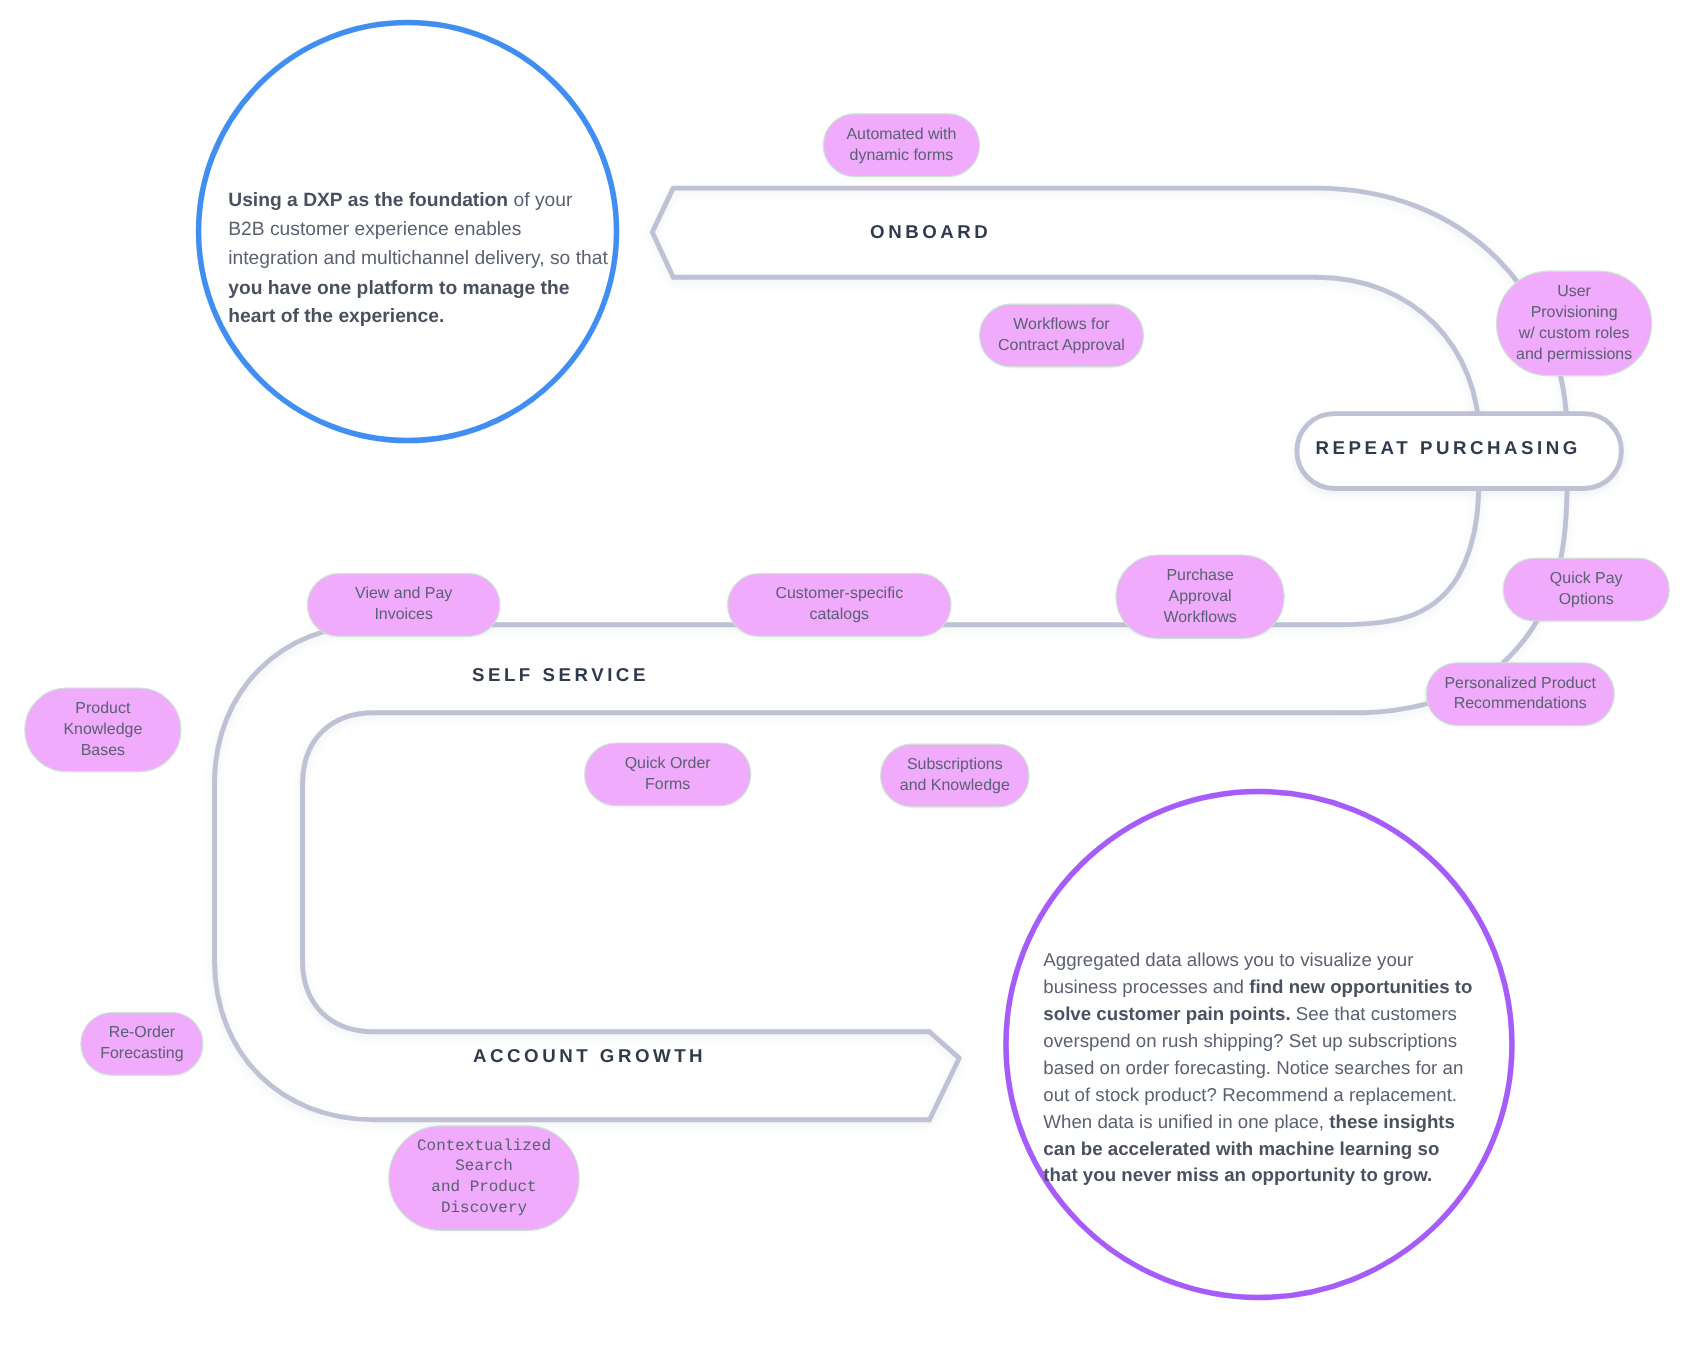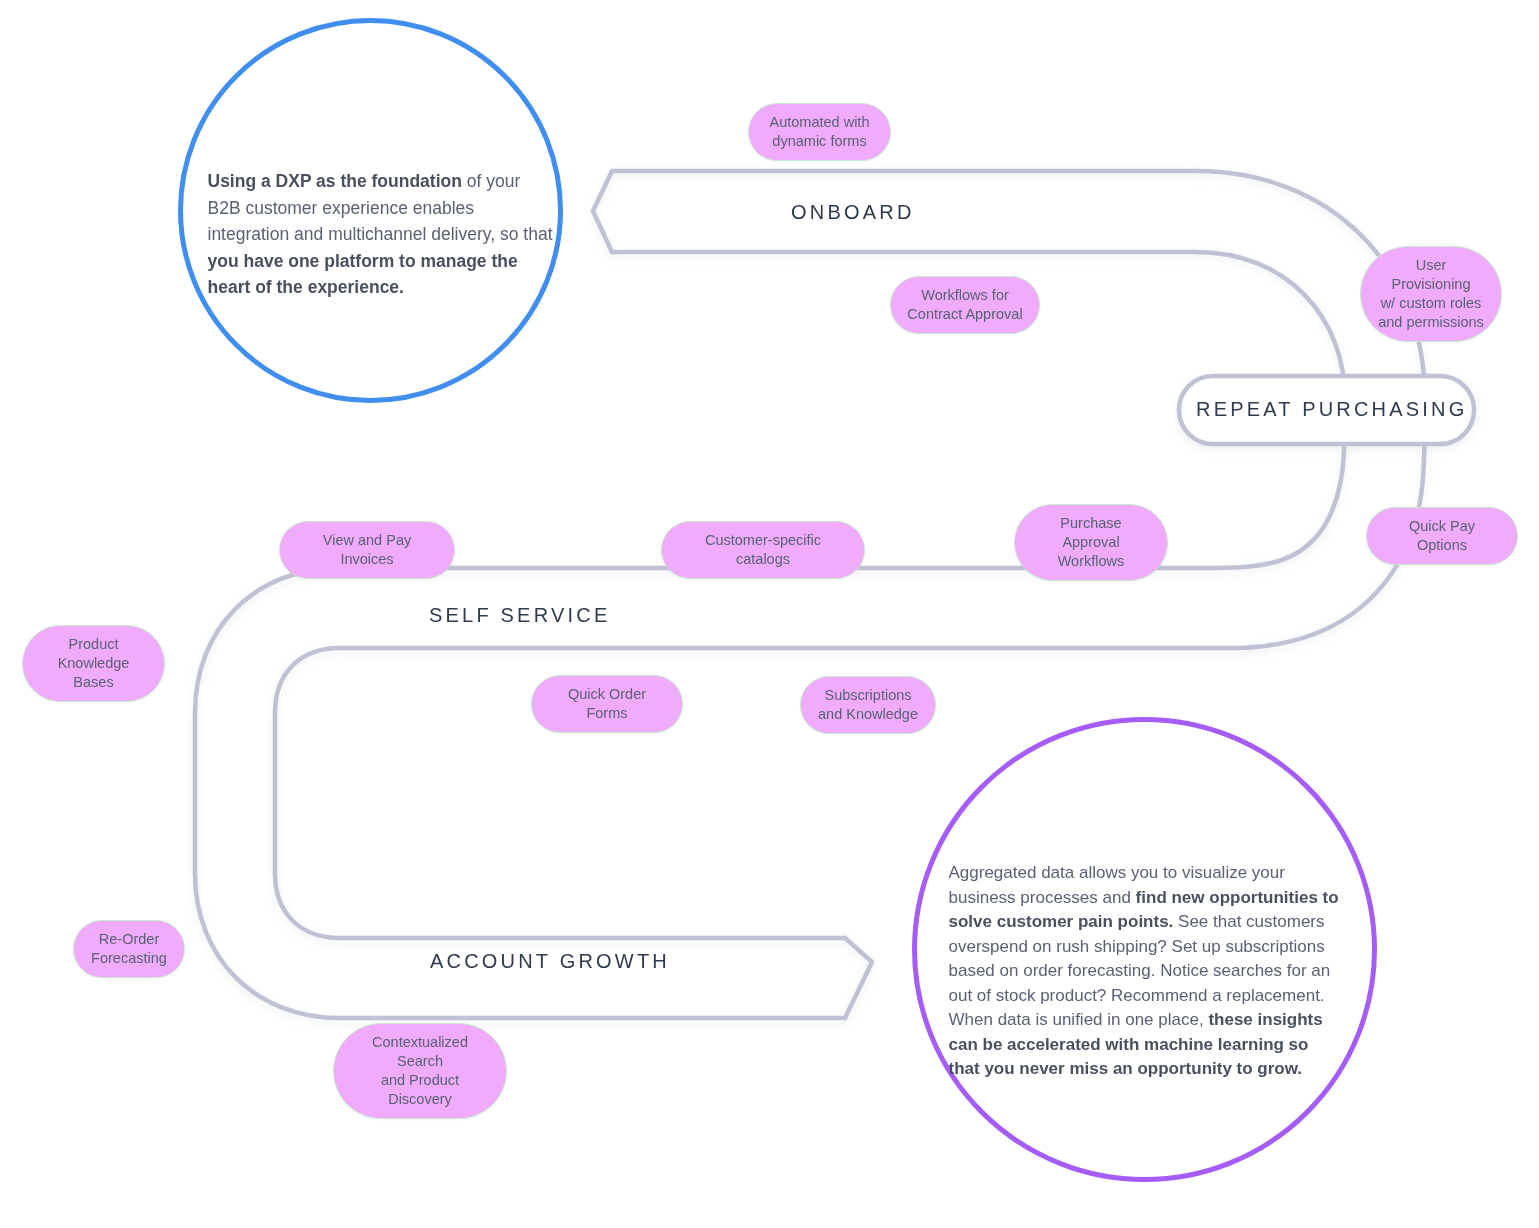--- a/index.html
+++ b/index.html
@@ -11,23 +11,23 @@
   }
   #stage{position:absolute;inset:0;width:1539px;height:1228px;}
 
   
   #ribbon{position:absolute;left:0;top:0;width:1539px;height:1228px;}
 
   
   .stage-label{
     position:absolute;
     color:#2f3a4d;
-    font-weight:normal;
+    font-weight:bold;
     letter-spacing:3.2px;
-    font-size:20px;
+    font-size:17px;
     white-space:nowrap;
   }
 
   
   .pill{
     position:absolute;
     box-sizing:border-box;
     background:#f0abfc;
     border:1.5px solid #c9e8cd;
     border-radius:999px;
@@ -129,34 +129,36 @@
 
   <div class="pill" style="left:1014px;top:504px;width:154px;">Purchase Approval
 Workflows</div>
 
   <div class="pill" style="left:1366px;top:507px;width:152px;">Quick Pay Options</div>
 
   <div class="pill" style="left:661px;top:521px;width:204px;">Customer-specific catalogs</div>
 
   <div class="pill" style="left:279px;top:521px;width:176px;">View and Pay Invoices</div>
 
+  <div class="pill" style="left:1296px;top:602px;width:172px;">Personalized Product
+Recommendations</div>
 
   <div class="pill" style="left:22px;top:625px;width:143px;">Product
 Knowledge Bases</div>
 
   <div class="pill" style="left:531px;top:675px;width:152px;">Quick Order Forms</div>
 
   <div class="pill" style="left:800px;top:676px;width:136px;">Subscriptions
 and Knowledge</div>
 
 
   <div class="pill" style="left:73px;top:920px;width:112px;">Re-Order
 Forecasting</div>
 
-  <div class="pill" style="left:333px;top:1023px;width:174px;">Contextualized Search
+  <div class="pill" style="left:353px;top:1023px;width:174px;font-family:Liberation Mono, monospace;">Contextualized Search
 and Product Discovery</div>
 
   <div class="callout" id="callout-blue">
     <div class="copy"><b>Using a DXP as the foundation</b><span> of your B2B customer experience enables integration and multichannel delivery, so that </span><b>you have one platform to manage the heart of the experience.</b></div>
   </div>
 
   <div class="callout" id="callout-purple">
     <div class="copy"><span>Aggregated data allows you to visualize your business processes and </span><b>find new opportunities to solve customer pain points.</b><span> See that customers overspend on rush shipping? Set up subscriptions based on order forecasting. Notice searches for an out of stock product? Recommend a replacement. When data is unified in one place, </span><b>these insights can be accelerated with machine learning so that you never miss an opportunity to grow.</b></div>
   </div>
 

